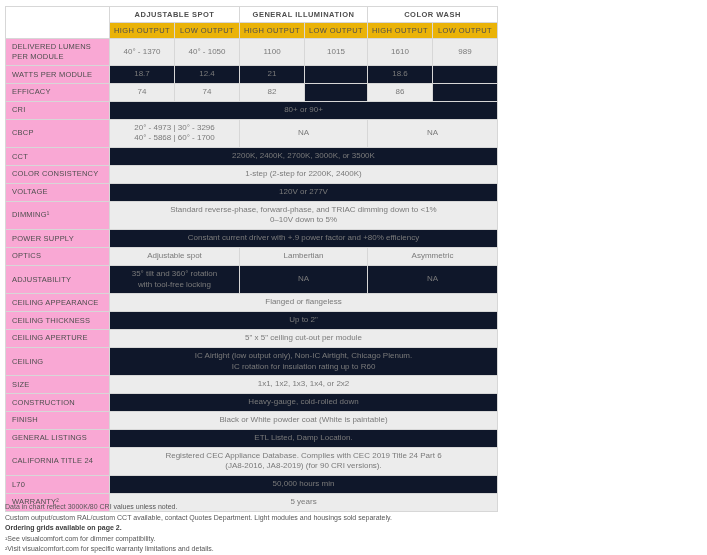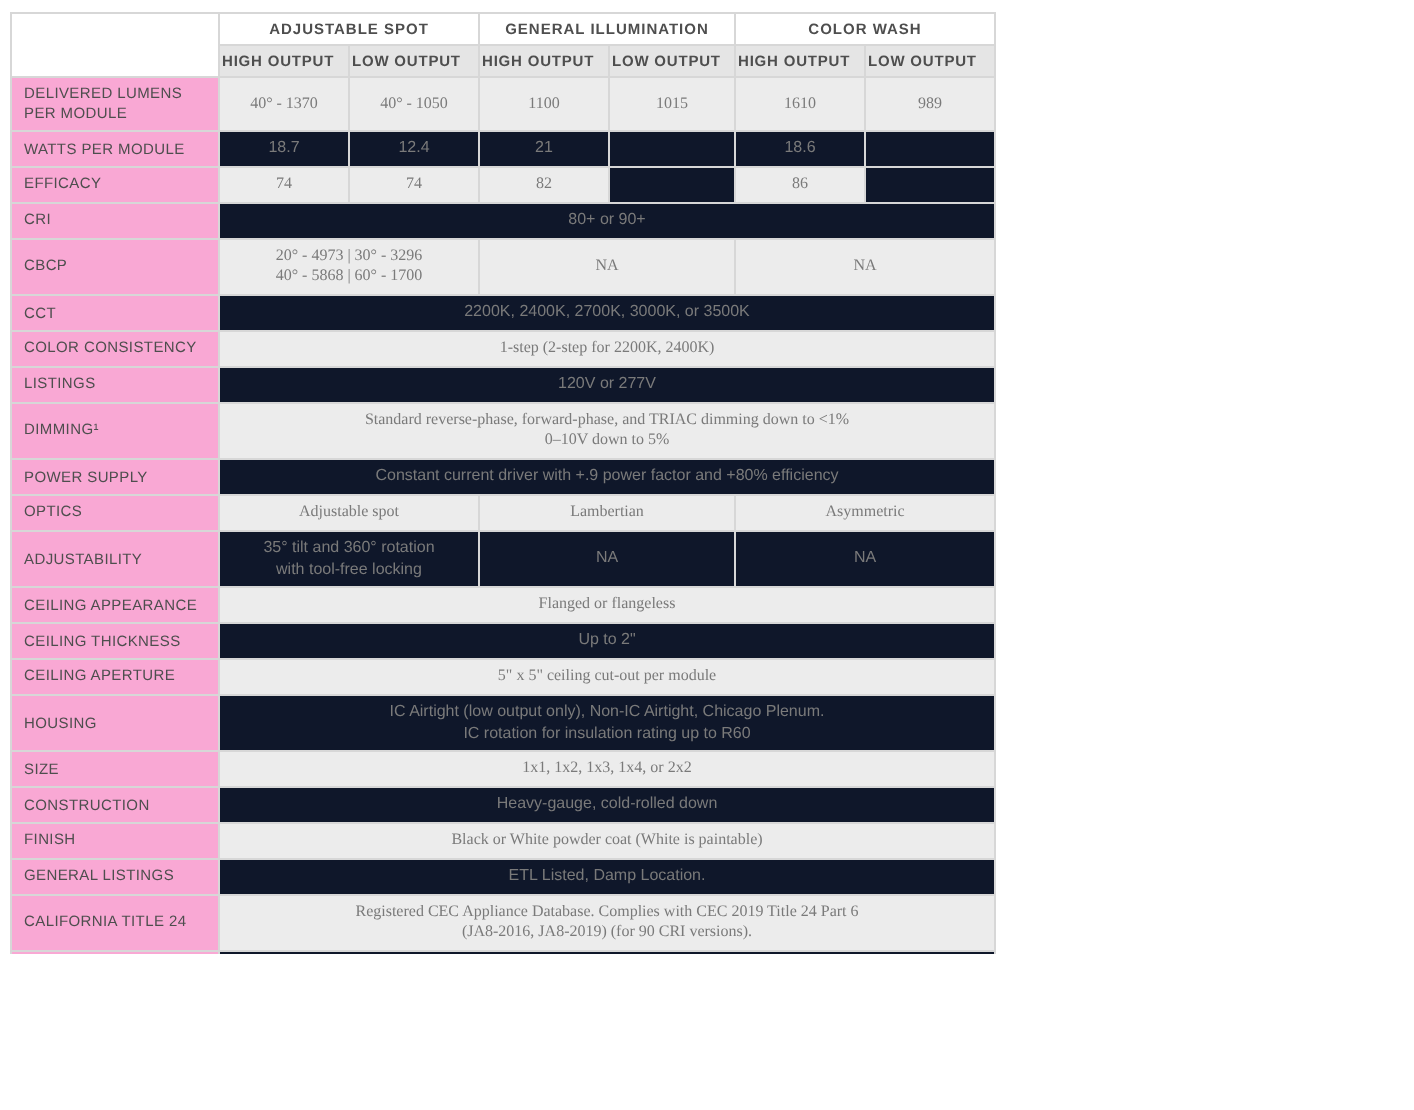--- a/index.html
+++ b/index.html
@@ -1,28 +1,28 @@
 <!DOCTYPE html>
 <html><head>
 <meta charset="utf-8">
 <style>
   html, body { margin:0; padding:0; background:#ffffff; }
   body { width:707px; height:555px; font-family:"Liberation Sans", sans-serif; -webkit-font-smoothing:antialiased; }
-  .sheet { position:relative; width:707px; height:477px; background:#ffffff; overflow:hidden; }
+  .sheet { position:relative; width:707px; height:555px; background:#ffffff; overflow:hidden; }
 
   table.spec { position:absolute; left:5px; top:6px; width:492px; border-collapse:collapse; table-layout:fixed; }
   .spec th, .spec td { border:1px solid #d7d7d7; box-sizing:border-box; }
 
   th.group { font-size:7.5px; font-weight:bold; color:#4e4e4e; letter-spacing:0.5px; text-align:center; padding:3px 2px; background:#ffffff; }
-  th.sub   { font-size:7.5px; font-weight:bold; color:#4e4e4e; letter-spacing:0.4px; text-align:left; padding:3px 1px; background:#e5e5e5; }
+  th.sub   { font-size:7.5px; font-weight:normal; color:#4e4e4e; letter-spacing:0.4px; text-align:center; padding:3px 1px; background:#eab308; }
   td.corner { background:#ffffff; }
 
   td.lbl { font-size:7.5px; font-weight:normal; color:#4e4e4e; letter-spacing:0.2px; text-align:left; padding:3px 3px 3px 6px; white-space:pre-line; line-height:1.35; background:#f9a8d4; }
   td.v   { font-size:8px; color:#7a7a7a; text-align:center; padding:3px 4px; white-space:pre-line; line-height:1.35; background:#0f172a; }
-  td.g   { background:#ececec;font-family:Liberation Serif, serif; }
+  td.g   { background:#ececec; }
 
   .footnotes { position:absolute; left:5px; top:502px; width:690px; }
   .footnotes p { margin:0; font-size:7px; line-height:10.6px; color:#565656; }
   .footnotes p.b { font-weight:bold; color:#3e3e3e; }
 </style>
 </head>
 <body>
 
 <div class="sheet">
 
@@ -102,21 +102,21 @@
       <td class="lbl">CCT</td>
       <td class="v" colspan="6">2200K, 2400K, 2700K, 3000K, or 3500K</td>
     </tr>
 
     <tr>
       <td class="lbl">COLOR CONSISTENCY</td>
       <td class="v g" colspan="6">1-step (2-step for 2200K, 2400K)</td>
     </tr>
 
     <tr>
-      <td class="lbl">LISTINGS</td>
+      <td class="lbl">VOLTAGE</td>
       <td class="v" colspan="6">120V or 277V</td>
     </tr>
 
     <tr>
       <td class="lbl">DIMMING¹</td>
       <td class="v g" colspan="6">Standard reverse-phase, forward-phase, and TRIAC dimming down to &lt;1%
 0–10V down to 5%</td>
     </tr>
 
     <tr>
@@ -148,21 +148,21 @@
       <td class="lbl">CEILING THICKNESS</td>
       <td class="v" colspan="6">Up to 2"</td>
     </tr>
 
     <tr>
       <td class="lbl">CEILING APERTURE</td>
       <td class="v g" colspan="6">5" x 5" ceiling cut-out per module</td>
     </tr>
 
     <tr>
-      <td class="lbl">HOUSING</td>
+      <td class="lbl">CEILING</td>
       <td class="v" colspan="6">IC Airtight (low output only), Non-IC Airtight, Chicago Plenum.
 IC rotation for insulation rating up to R60</td>
     </tr>
 
     <tr>
       <td class="lbl">SIZE</td>
       <td class="v g" colspan="6">1x1, 1x2, 1x3, 1x4, or 2x2</td>
     </tr>
 
     <tr>

